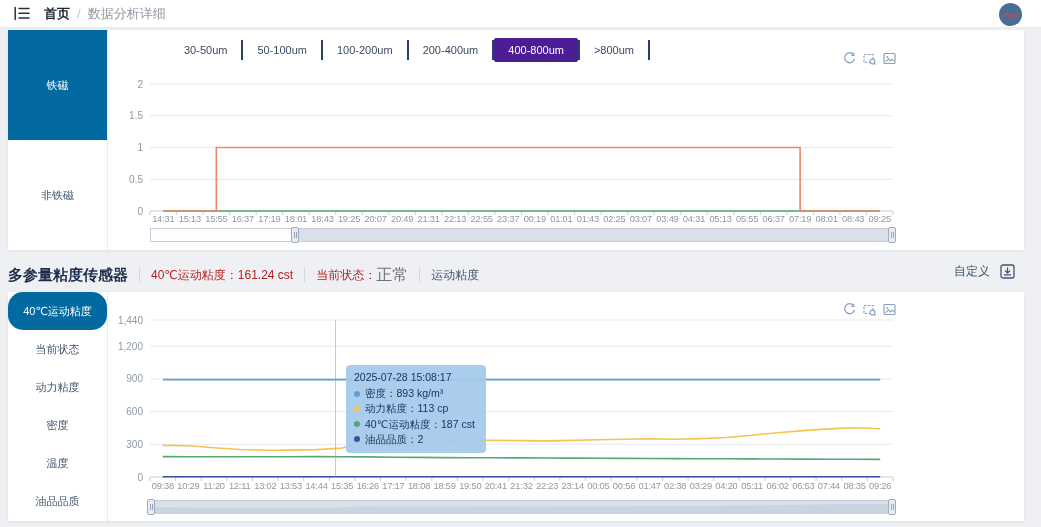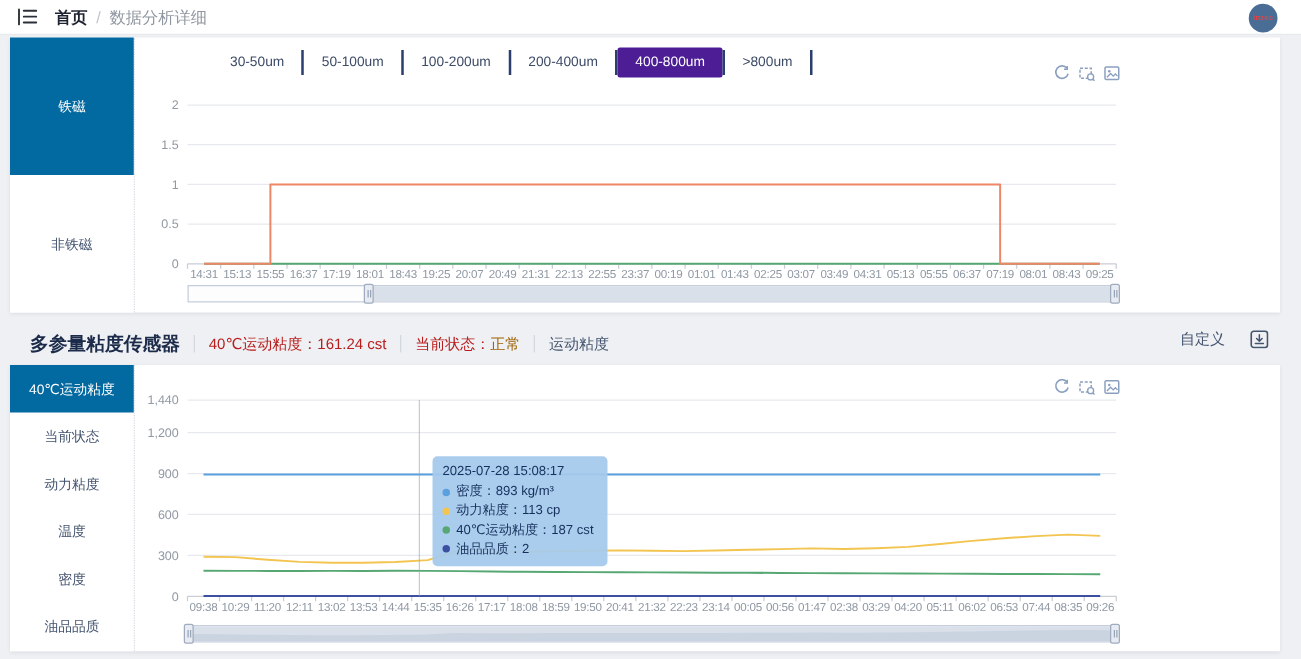--- a/index.html
+++ b/index.html
@@ -22,21 +22,21 @@
   .panel { position:absolute; left:8px; width:1016px; background:#fff; box-shadow:0 1px 3px rgba(20,30,60,.08); }
   .panel1 { top:30px; height:220px; }
   .panel2 { top:292px; height:229px; }
 
   .p-sidebar { position:absolute; left:0; top:0; bottom:0; width:100px;
                border-right:1px dotted #d8dbe2; z-index:2; background:#fff; }
   .p-side-item { display:flex; align-items:center; justify-content:center; font-size:11px;
                  color:#44546f; cursor:pointer; }
   .p-side-item.sel { background:#0369a1; color:#fff; }
   .panel1 .p-side-item { height:110px; }
-  .panel2 .p-side-item { height:38px; }
+  .panel2 .p-side-item { height:38px;border-radius:15px; }
 
   
   .filter-row { position:absolute; left:162px; top:8px; height:24px; display:flex; align-items:center; z-index:2; }
   .ftab { font-size:11px; color:#3c4a66; padding:0 14px; height:24px; display:flex; align-items:center;
           cursor:pointer; border-radius:2px; white-space:nowrap; }
   .ftab.sel { background:#4c1d95; color:#fff; }
   .ftab-sep { width:2px; height:20px; background:#2a3f6e; }
 
   
   .toolbox { position:absolute; display:flex; gap:7px; z-index:2; }
@@ -55,27 +55,27 @@
   .dz-sel svg { position:absolute; left:0; bottom:0; width:100%; height:100%; }
   .dz-handle { position:absolute; top:-2px; width:8px; height:16px; background:#e8ecf2;
                border:1px solid #9fabbe; border-radius:2px; z-index:3; cursor:ew-resize; }
   .dz-handle::before { content:""; position:absolute; left:1.5px; right:1.5px; top:4px; bottom:4px;
                border-left:1px solid #97a4b8; border-right:1px solid #97a4b8; }
   .panel1 .dz { top:198px; }
   .panel2 .dz { top:208px; }
 
   
   .section-header { position:absolute; left:0; top:250px; width:100%; height:50px;
-                    display:flex; align-items:center; padding-left:24px; }
+                    display:flex; align-items:center; padding-left:8px; }
   .sec-title { font-size:15px; font-weight:bold; color:#1c2b4a; }
   .sec-div { width:1px; height:14px; background:#d3d7de; margin:0 11px; }
   .sec-text { font-size:12px; color:#b91c1c; }
-  .sec-status-ok { font-size:12px; color:#a16207; }
+  .sec-status-ok { font-size:16px; color:#737373; }
   .sec-link { font-size:12px; color:#44546f; cursor:pointer; }
-  .sec-right { position:absolute; right:26px; top:0; height:42px; display:flex; align-items:center; gap:20px; }
+  .sec-right { position:absolute; right:26px; top:0; height:42px; display:flex; align-items:center; gap:10px; }
 
   
   .axis-pointer { position:absolute; left:327px; top:28px; width:1px; height:157px;
                   background:#9aa0a8; opacity:.55; z-index:2; }
   .tooltip { position:absolute; left:338px; top:73px; min-width:140px; background:rgba(165,201,236,.93);
              border-radius:4px; padding:5px 10px 6px 8px; z-index:4; color:#16305c; font-size:10.5px;
              line-height:1.45; pointer-events:none; }
   .tooltip .tt-title { margin-bottom:1px; }
   .tt-row { display:flex; align-items:center; white-space:nowrap; }
   .tt-dot { width:6px; height:6px; border-radius:50%; margin-right:5px; flex:0 0 auto; }
@@ -244,22 +244,22 @@
           </svg>
       </span>
     </div>
   </div>
 
   <section class="panel panel2">
     <div class="p-sidebar" id="p2-sidebar">
         <div class="p-side-item sel">40℃运动粘度</div>
         <div class="p-side-item">当前状态</div>
         <div class="p-side-item">动力粘度</div>
+        <div class="p-side-item">密度</div>
         <div class="p-side-item">温度</div>
-        <div class="p-side-item">密度</div>
         <div class="p-side-item">油品品质</div>
       </div>
     <div class="toolbox" id="toolbox2">
         <span class="tb-icon">
           <svg width="13" height="13" viewBox="0 0 13 13">
             <path d="M10.5 2.5 A5 5 0 1 0 11.5 7" fill="none" stroke="#8ba0c0" stroke-width="1.3"></path>
             <path d="M10.8 0.8 L10.8 3.4 L8.2 3.4" fill="none" stroke="#8ba0c0" stroke-width="1.2"></path>
           </svg>
         </span>
         <span class="tb-icon">

